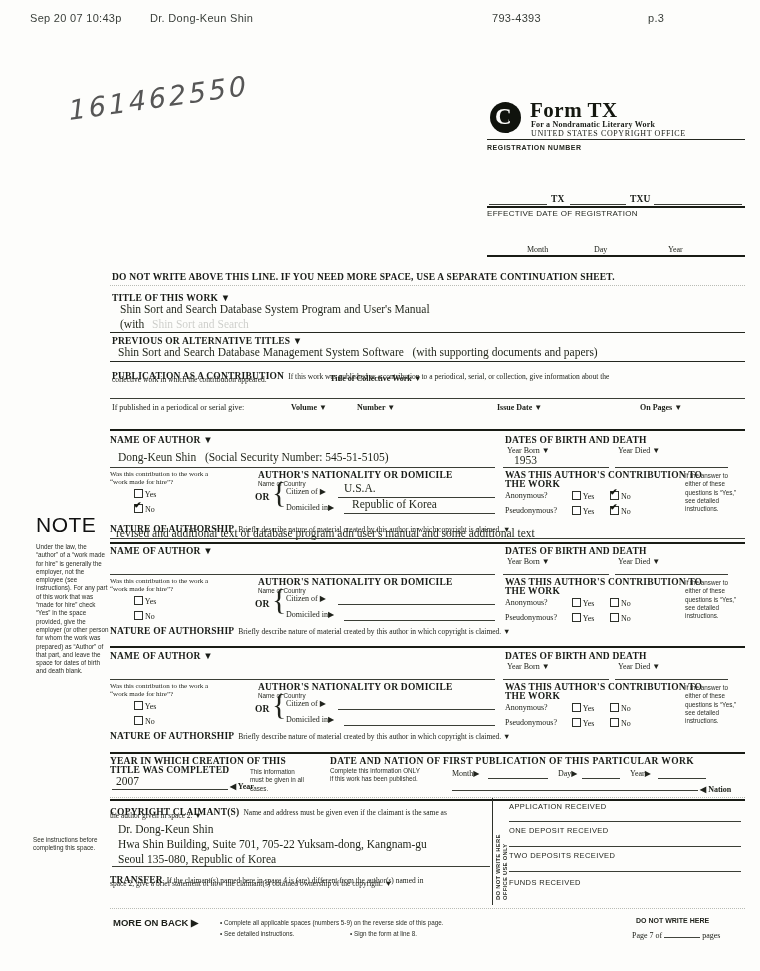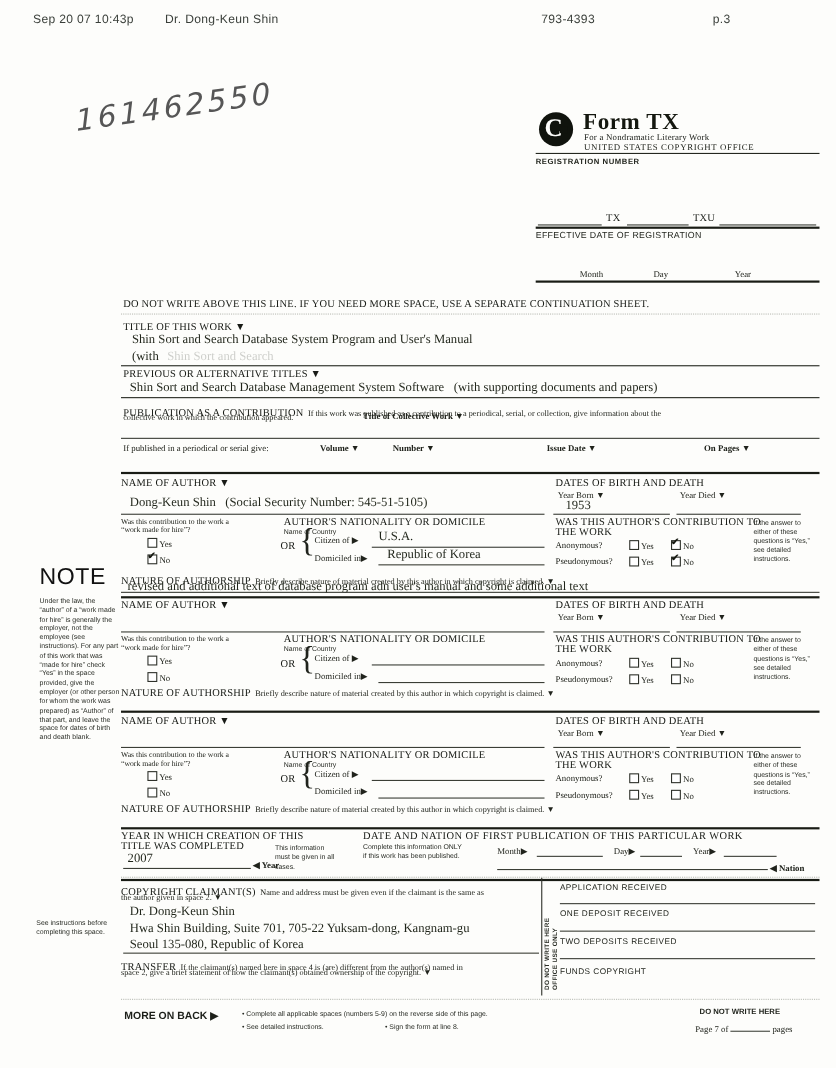--- a/index.html
+++ b/index.html
@@ -1,20 +1,20 @@
 <!DOCTYPE html>
 <html><head>
 <meta charset="utf-8">
 <style>
   html,body{margin:0;padding:0;background:#e8e8e6}
   #page{position:relative;width:760px;height:971px;background:#fdfdfb;overflow:hidden;
         font-family:"Liberation Serif",serif;color:#23261f}
   .a{position:absolute}
   .sans{font-family:"Liberation Sans",sans-serif}
-  .h{font-weight:normal;font-size:9.5px;letter-spacing:.2px;color:#181b16;white-space:nowrap}
+  .h{font-weight:bold;font-size:9.5px;letter-spacing:.2px;color:#181b16;white-space:nowrap}
   .hbig{font-weight:bold;font-size:21px;color:#14170f;letter-spacing:.5px}
   .lbl{font-size:8px;color:#20231c;white-space:nowrap}
   .lbl7{font-size:7px;color:#20231c;white-space:nowrap}
   .tiny{font-family:"Liberation Sans",sans-serif;font-size:6.3px;line-height:1.32;color:#2a2d26}
   .t{font-size:11.5px;color:#1f2419;white-space:pre}
   .rule{border-top:1px solid #3b3e36;height:0}
   .rule15{border-top:1.5px solid #24271f;height:0}
   .thick{border-top:2.5px solid #191c15;height:0}
   .smudge{border-top:1px dotted #a9aca4;height:0;opacity:.8}
   .cb{display:inline-block;width:7px;height:7px;border:1px solid #2e312a;position:relative;vertical-align:-1px;background:#fff}
@@ -254,21 +254,21 @@
     <div class="a" style="left:2px;top:4px;height:98px;display:flex;gap:1px">
       <div class="vtext">DO NOT WRITE HERE</div>
       <div class="vtext">OFFICE USE ONLY</div>
     </div>
     <div class="a office-lbl" style="left:16px;top:4px">APPLICATION RECEIVED</div>
     <div class="a rule" style="left:16px;top:23px;width:232px"></div>
     <div class="a office-lbl" style="left:16px;top:28px">ONE DEPOSIT RECEIVED</div>
     <div class="a rule" style="left:16px;top:48px;width:232px"></div>
     <div class="a office-lbl" style="left:16px;top:53px">TWO DEPOSITS RECEIVED</div>
     <div class="a rule" style="left:16px;top:73px;width:232px"></div>
-    <div class="a office-lbl" style="left:16px;top:80px">FUNDS COPYRIGHT</div>
+    <div class="a office-lbl" style="left:16px;top:80px">FUNDS RECEIVED</div>
   </div>
 
   <div class="a smudge" style="left:110px;top:908px;width:635px"></div>
   <div class="a sans" style="left:113px;top:917px;font-size:9.5px;font-weight:bold;color:#1c1f19">MORE ON BACK ▶</div>
   <div class="a tiny" style="left:220px;top:919px;width:320px;white-space:nowrap">• Complete all applicable spaces (numbers 5-9) on the reverse side of this page.</div>
   <div class="a tiny" style="left:220px;top:930px;white-space:nowrap">• See detailed instructions.</div>
   <div class="a tiny" style="left:350px;top:930px;white-space:nowrap">• Sign the form at line 8.</div>
   <div class="a sans" style="left:636px;top:917px;font-size:7px;font-weight:bold;color:#23261f">DO NOT WRITE HERE</div>
   <div class="a lbl" style="left:632px;top:930px">
     <span>Page 7 of</span>

